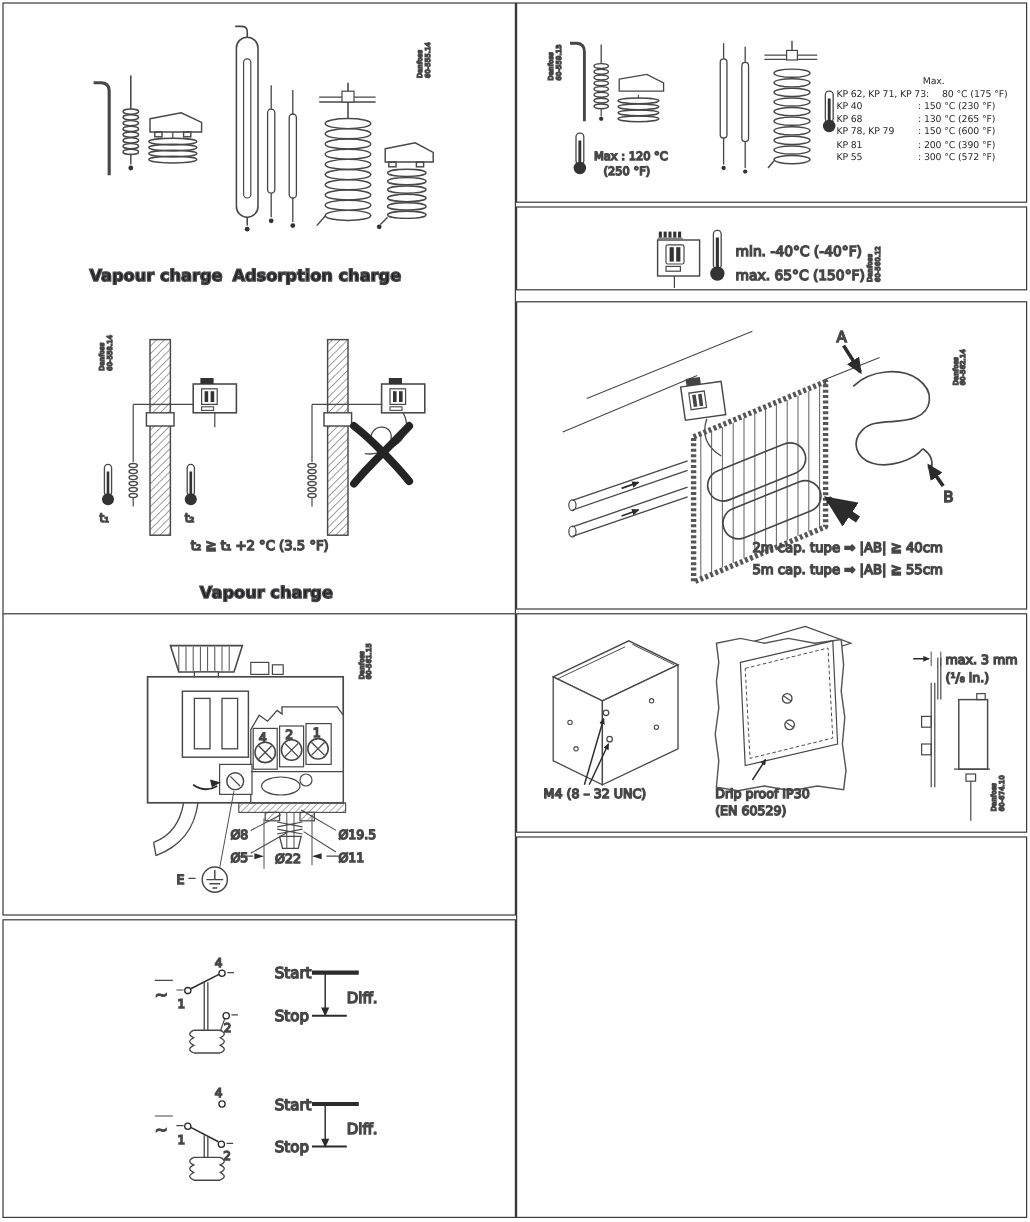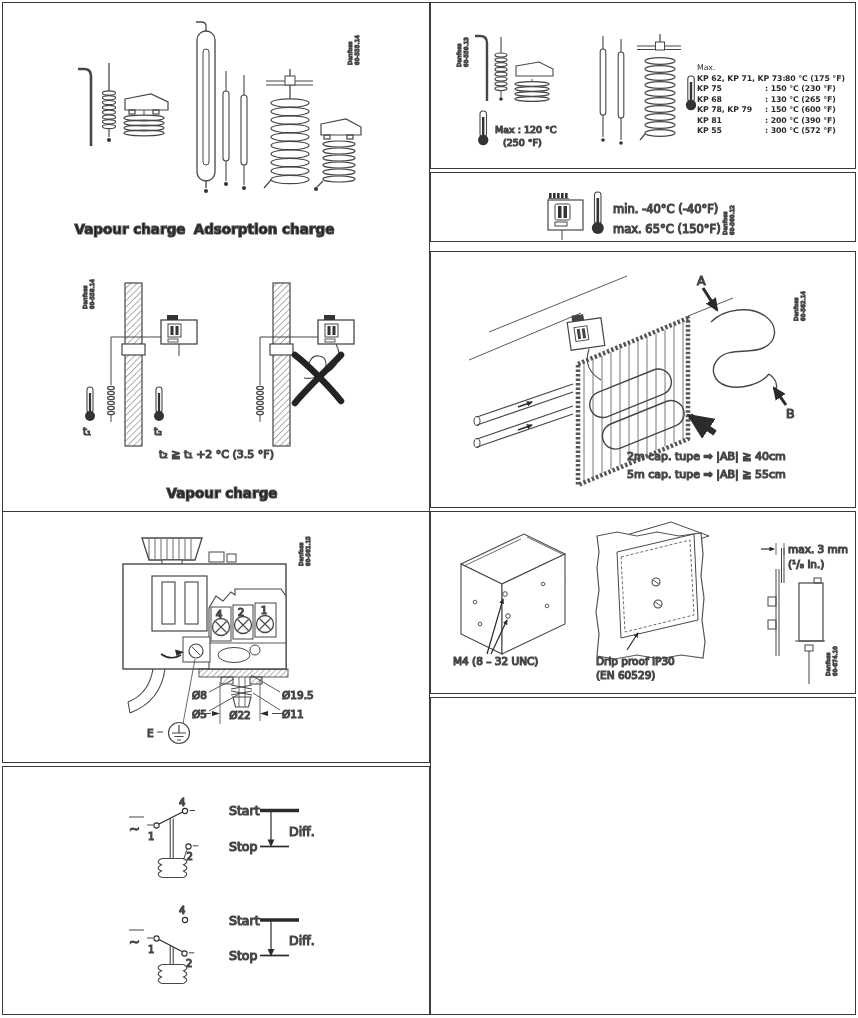--- a/index.html
+++ b/index.html
@@ -7,22 +7,22 @@
         font-family:"DejaVu Sans",sans-serif;}
   .panel{position:absolute;background:#fff;border:1px solid #3a3a3a;box-sizing:border-box;}
   .panel svg{position:absolute;left:0;top:0;}
   text{fill:#2b2b2e;font-family:"DejaVu Sans",sans-serif;}
   .t9{font-size:9.5px}.t10{font-size:10px}.t105{font-size:10.5px}.t11{font-size:11px}
   .t115{font-size:11.5px}.t12{font-size:12.5px}.t13{font-size:13px}
   .lab{font-size:13.5px;font-weight:700;fill:#1b1b24;}
   .ref{font-size:5.5px;fill:#8f8f8f;letter-spacing:.2px;}
   .kp-table{position:absolute;left:266px;top:60px;width:158px;font-size:7.8px;
             color:#2b2b2e;line-height:10.5px;letter-spacing:-0.1px;}
-  .kp-header{height:10.5px;}
-  .kp-row{position:relative;height:10.5px;font-weight:bold;}
+  .kp-header{margin-left:72px;height:10.5px;}
+  .kp-row{position:relative;height:10.5px;}
   .kp-model{position:absolute;left:0;white-space:nowrap;}
   .kp-val{position:absolute;left:68px;white-space:nowrap;}
   .kp-row.first .kp-val{left:88px;text-align:center;}
 </style>
 </head>
 <body>
 
 <div class="page">
 
   <div class="panel" style="left:2px;top:2px;width:428px;height:512px">
@@ -354,21 +354,21 @@
         <circle cx="260" cy="102" r="5.2" fill="#333" stroke="none"></circle>
       </g>
     </svg>
     <div class="kp-table">
       <div class="kp-header">Max.</div>
       <div class="kp-row first">
           <span class="kp-model">KP 62, KP 71, KP 73:</span>
           <span class="kp-val">80 °C (175 °F)</span>
         </div>
       <div class="kp-row">
-          <span class="kp-model">KP 75</span>
+          <span class="kp-model">KP 40</span>
           <span class="kp-val">: 150 °C (230 °F)</span>
         </div>
       <div class="kp-row">
           <span class="kp-model">KP 68</span>
           <span class="kp-val">: 130 °C (265 °F)</span>
         </div>
       <div class="kp-row">
           <span class="kp-model">KP 78, KP 79</span>
           <span class="kp-val">: 150 °C (600 °F)</span>
         </div>

